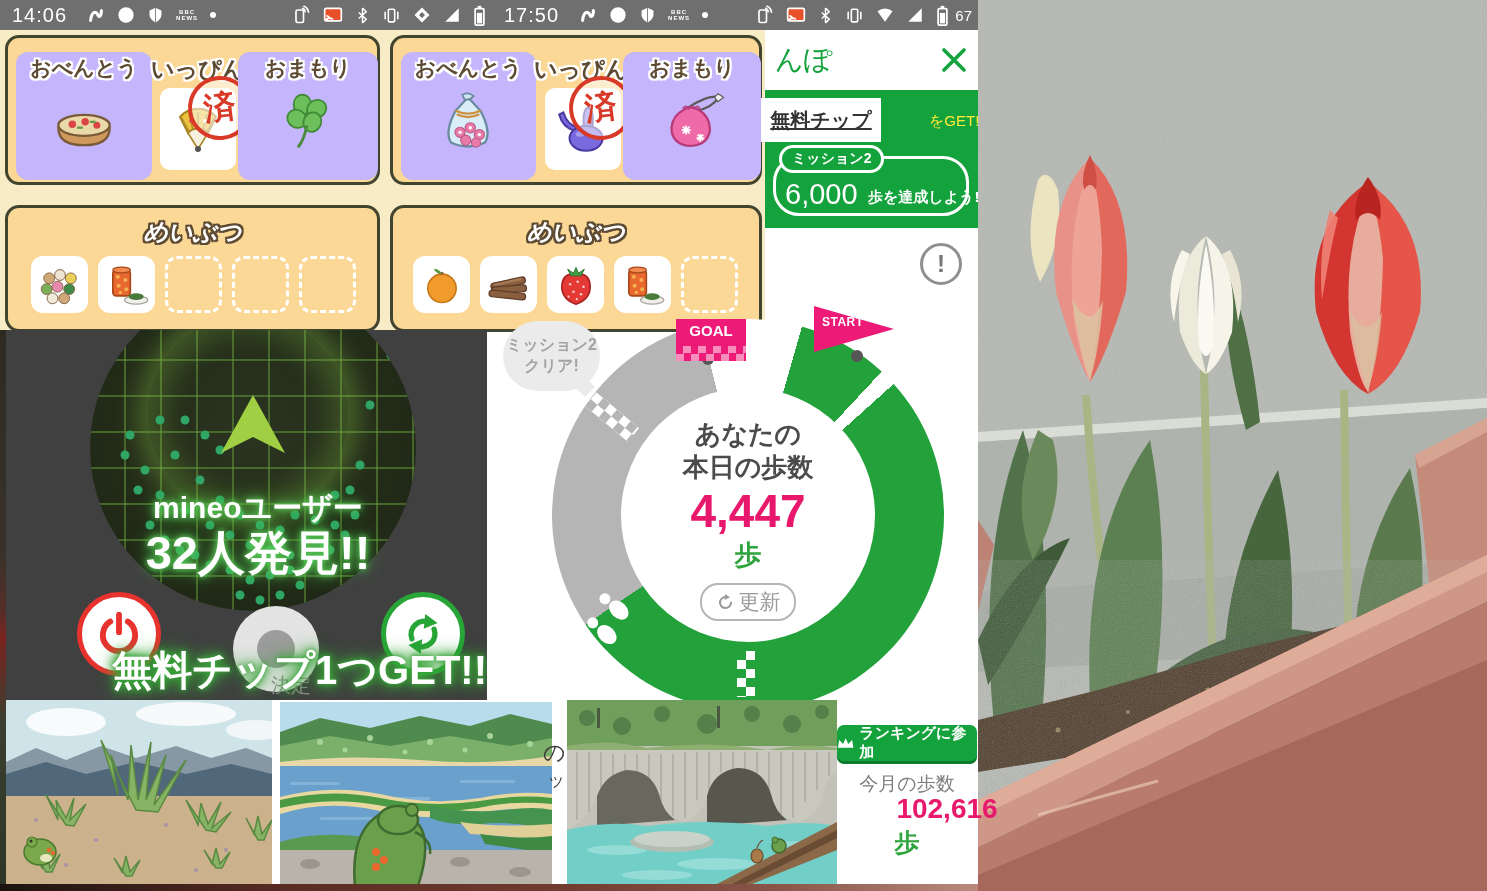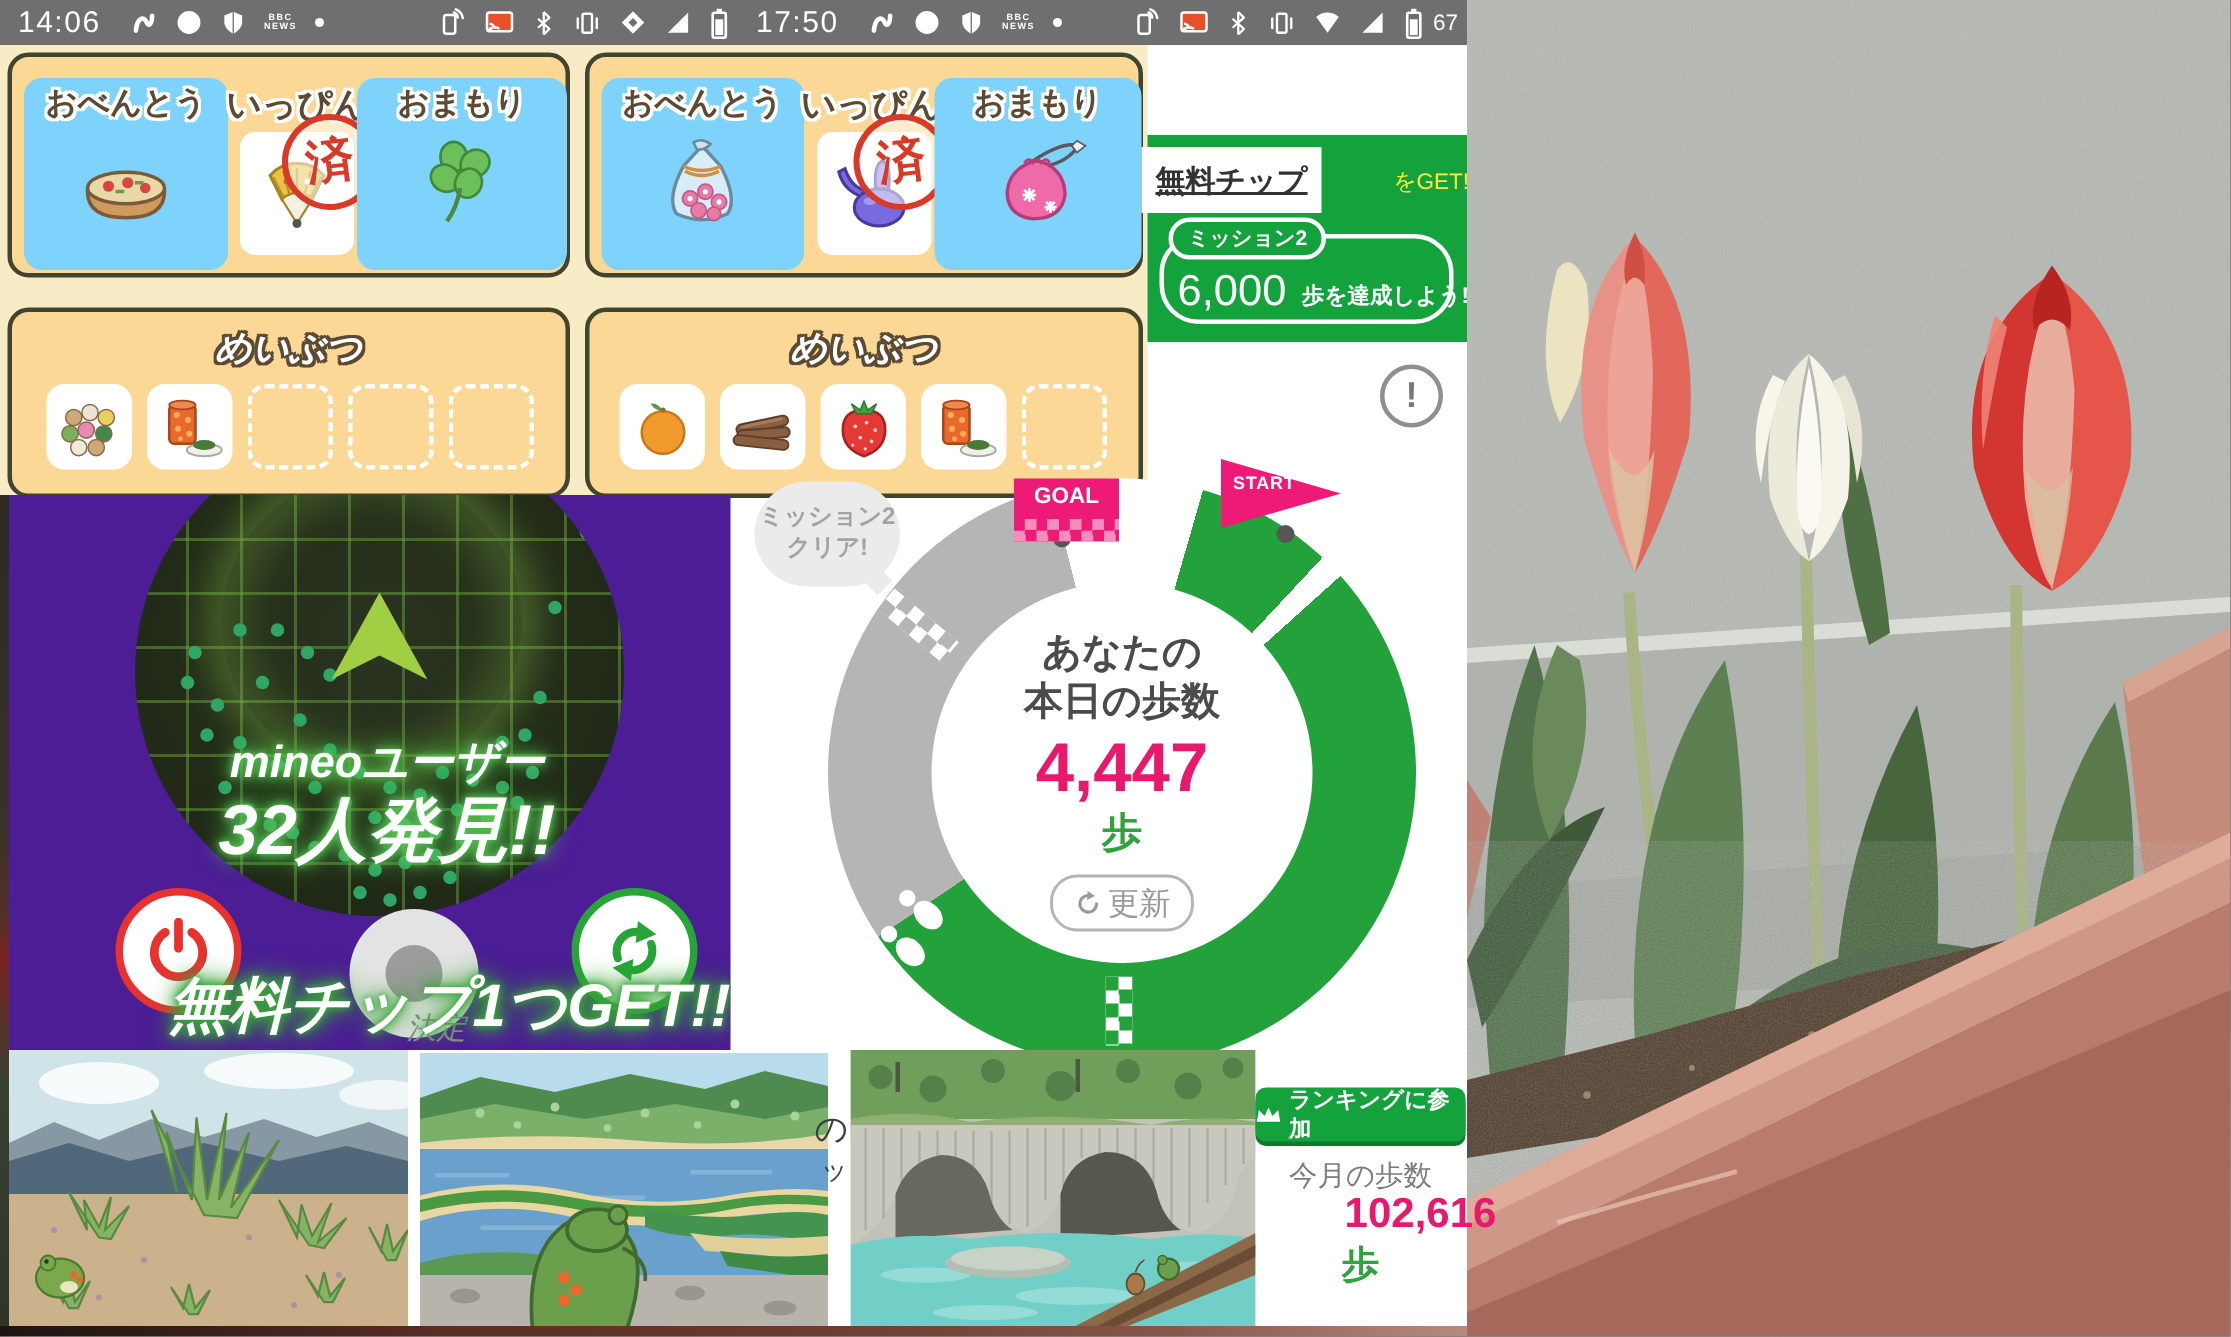--- a/index.html
+++ b/index.html
@@ -11,21 +11,21 @@
   .sbar{position:absolute;top:0;height:30px;background:#6f6f6f;display:flex;align-items:center;color:#fff;}
   .sbar .time{font-size:20px;margin:0 14px 0 12px;letter-spacing:1px;}
   .sbar .ic{display:inline-flex;align-items:center;justify-content:center;margin:0 6px;}
   .sbar .spacer{flex:1;}
   .sbar .pct{font-size:15px;margin-right:6px;}
   .bbc{font-size:6px;line-height:6px;text-align:center;letter-spacing:1px;font-weight:bold;}
 
   
   .game-bg{left:0;top:30px;width:765px;height:302px;background:#f7ecc6;}
   .gpanel{position:absolute;border:3px solid #41452f;border-radius:14px;background:#fbd895;box-sizing:border-box;}
-  .bluecard{position:absolute;background:#7dd3fc;border-radius:12px;font-family:Liberation Serif, serif;}
+  .bluecard{position:absolute;background:#c4b5fd;border-radius:12px;font-family:Liberation Serif, serif;}
   .whitecard{position:absolute;background:#fff;border-radius:10px;display:flex;align-items:center;justify-content:center;}
   .glabel{position:absolute;font-weight:bold;color:#5d4a33;text-align:center;white-space:nowrap;
     text-shadow:-2px -2px 0 #fff,2px -2px 0 #fff,-2px 2px 0 #fff,2px 2px 0 #fff,0 -2px 0 #fff,0 2px 0 #fff,-2px 0 0 #fff,2px 0 0 #fff;}
   .gtitle{position:absolute;font-weight:bold;color:#fff;text-align:center;width:100%;font-size:24px;
     text-shadow:-2px -2px 0 #5d4a33,2px -2px 0 #5d4a33,-2px 2px 0 #5d4a33,2px 2px 0 #5d4a33,0 -2px 0 #5d4a33,0 2px 0 #5d4a33,-2px 0 0 #5d4a33,2px 0 0 #5d4a33;font-style:italic;}
   .stamp{position:absolute;border:4px solid #d93a28;border-radius:50%;color:#d93a28;font-weight:bold;
     display:flex;align-items:center;justify-content:center;background:rgba(255,255,255,.55);transform:rotate(-7deg);}
   .slot{position:absolute;width:57px;height:57px;border-radius:12px;background:#fff;display:flex;align-items:center;justify-content:center;}
   .slot.empty{background:transparent;border:3px dashed #fff;box-sizing:border-box;}
   .it{width:50px;height:48px;}
@@ -61,21 +61,21 @@
   .goalflag{left:676px;top:319px;width:70px;height:42px;background:#ed1a77;color:#fff;font-weight:bold;font-size:15px;
     text-align:center;box-sizing:border-box;padding-top:3px;}
   .goalcheck{position:absolute;left:0;bottom:0;width:100%;height:15px;
     background-image:conic-gradient(rgba(255,255,255,.5) 0 90deg,transparent 90deg 180deg,rgba(255,255,255,.5) 180deg 270deg,transparent 270deg 360deg);
     background-size:15px 15px;}
   .pole{position:absolute;width:3px;background:#fff;}
   .poledot{position:absolute;width:12px;height:12px;border-radius:50%;background:#565656;}
   .startlbl{left:822px;top:315px;color:#fff;font-weight:bold;font-size:12px;letter-spacing:.5px;text-align:right;}
 
   
-  .radar-panel{left:5px;top:330px;width:482px;height:370px;background:#4c1d95;overflow:hidden;font-style:italic;}
+  .radar-panel{left:5px;top:330px;width:482px;height:370px;background:#404040;overflow:hidden;}
   .radar-circle{position:absolute;left:85px;top:-45px;width:326px;height:326px;border-radius:50%;overflow:hidden;
     background:radial-gradient(circle at 50% 45%,#2a3420 0%,#222b18 60%,#1c2414 100%);}
   .radar-grid{position:absolute;inset:0;
     background-image:repeating-linear-gradient(0deg,transparent 0 34px,rgba(105,160,60,.5) 34px 36px),
                      repeating-linear-gradient(90deg,transparent 0 34px,rgba(105,160,60,.5) 34px 36px);}
   .radar-glow{position:absolute;left:58px;top:30px;width:200px;height:200px;border-radius:50%;
     box-shadow:0 0 22px 12px rgba(140,200,70,.32), inset 0 0 26px 16px rgba(140,200,70,.25);}
   .glowtext{position:absolute;width:440px;left:33px;text-align:center;color:#fff;font-weight:bold;
     text-shadow:0 0 5px #54c654,0 0 10px #54c654,0 0 18px #54c654;}
   .rbtn{position:absolute;border-radius:50%;background:#fff;box-sizing:border-box;display:flex;align-items:center;justify-content:center;}
@@ -572,20 +572,27 @@
         </svg>
       </div>
     <div class="slot" style="left:221px;top:48px">
         <svg class="it" viewBox="0 0 60 56">
           <use href="#sym-canister"></use>
         </svg>
       </div>
     <div class="slot empty" style="left:288px;top:48px"></div>
   </div>
 
+  <div class="abs wh">
+    <span class="title">んぽ</span>
+    <span class="spacer" style="flex:1"></span>
+    <svg width="28" height="28" style="margin-right:10px">
+      <path d="M4,4 L24,24 M24,4 L4,24" stroke="#13a23c" stroke-width="3.6" stroke-linecap="round"></path>
+    </svg>
+  </div>
 
   <div class="abs wgreen">
     <div class="chipbox">
         <span>無料チップ</span>
       </div>
     <div class="getlbl">をGET!</div>
     <div class="mbox"></div>
     <div class="mbadge">ミッション2</div>
     <div class="msteps">6,000</div>
     <div class="mtext">歩を達成しよう!</div>

